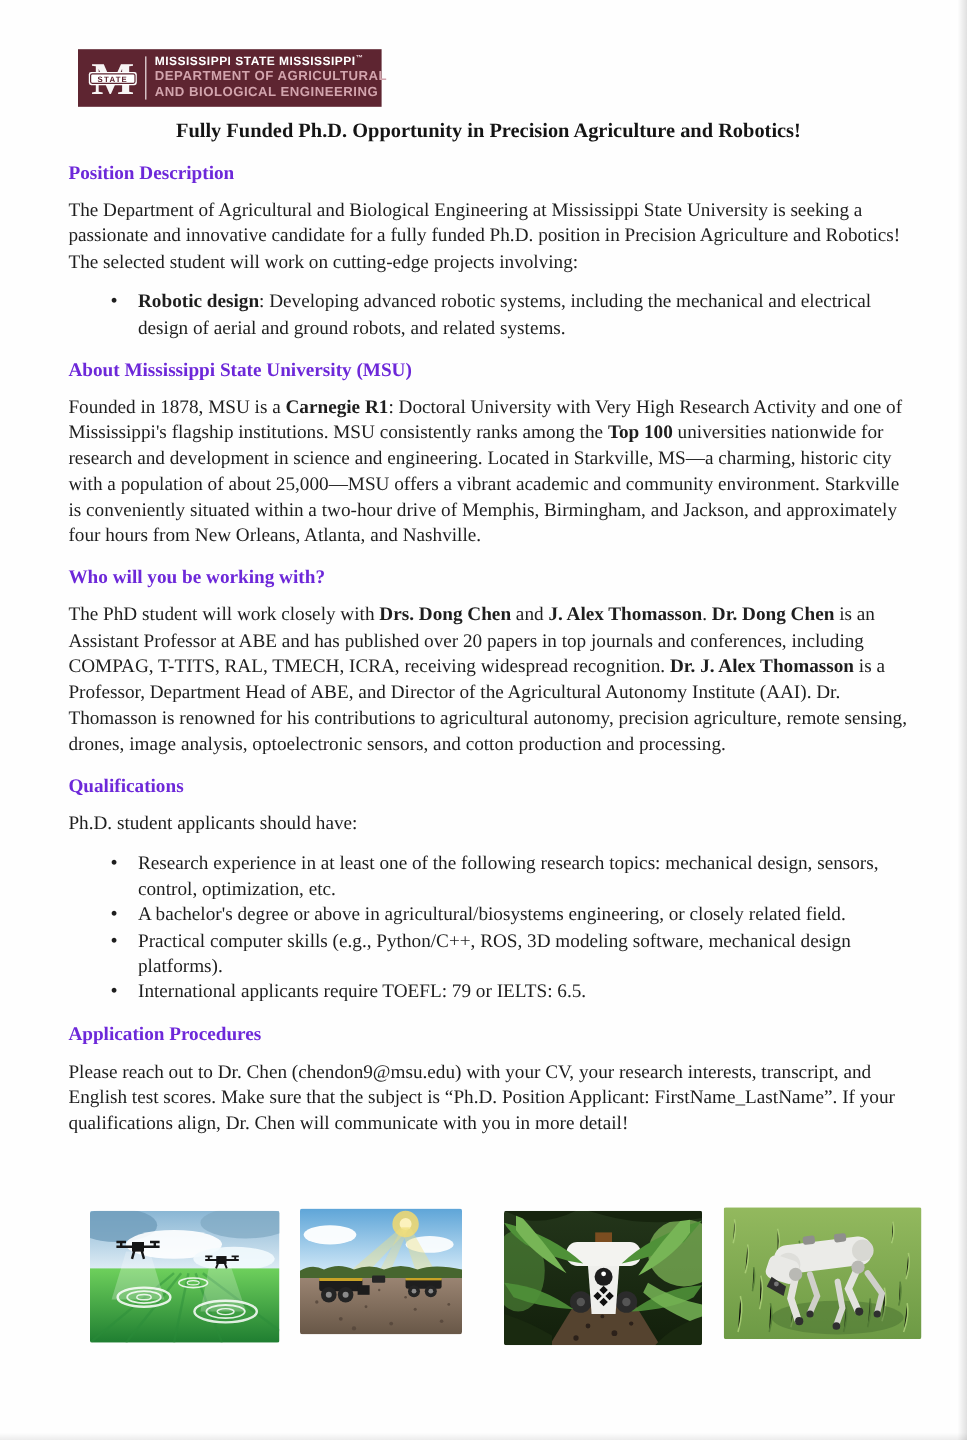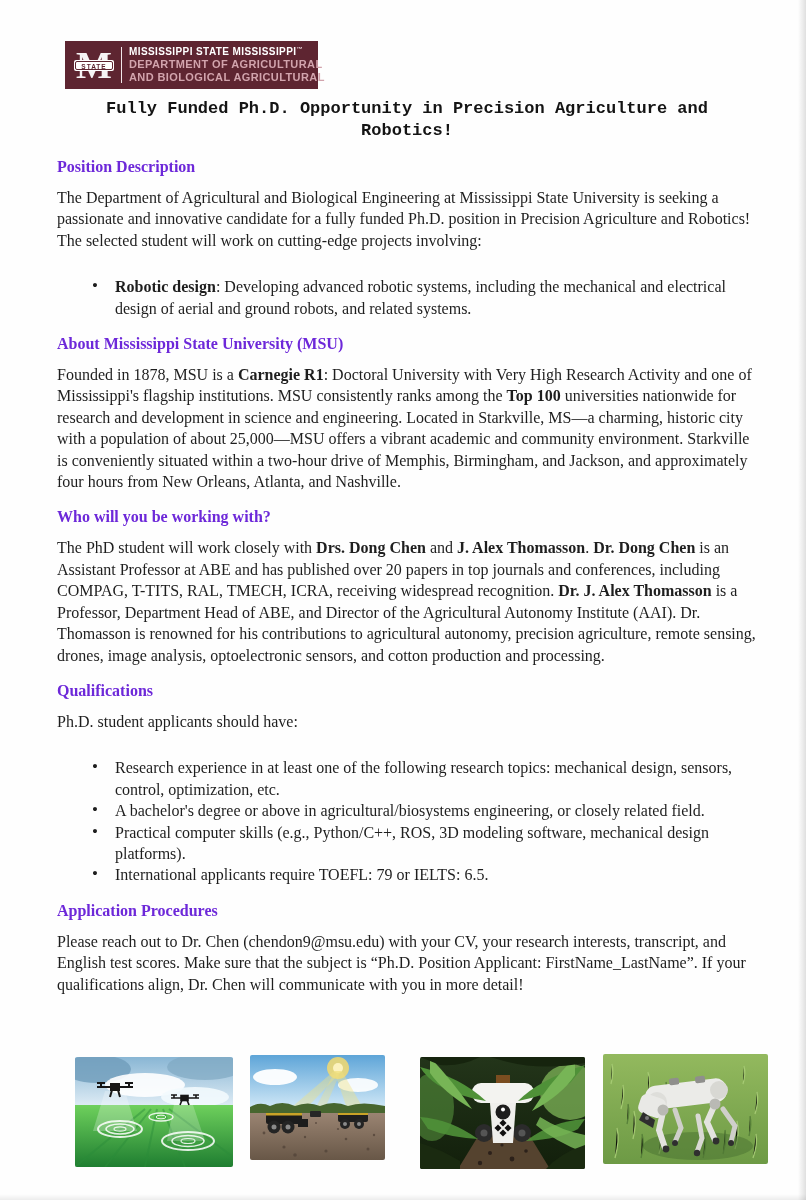--- a/index.html
+++ b/index.html
@@ -43,25 +43,25 @@
     font-family:"Liberation Sans", sans-serif;font-weight:bold;
     font-size:11px;color:#d2a4ad;letter-spacing:.4px;white-space:nowrap;
   }
 
   
   .content{
     position:absolute;left:57px;top:98px;width:700px;
     font-size:16px;line-height:21.4px;
   }
   h1{
-    font-size:17px;line-height:22px;margin:0;text-align:center;font-weight:bold;color:#141414;font-family:Liberation Mono, monospace;
+    font-size:17px;line-height:22px;margin:0;text-align:center;font-weight:bold;color:#141414;
   }
   h2{font-size:16px;line-height:21px;margin:14px 0 0;font-weight:bold;color:#6d28d9;}
   p{margin:10px 0 0;}
-  ul{margin:25px 0 0;padding:0 0 0 33px;list-style:none;font-family:Liberation Serif, serif;}
+  ul{margin:12px 0 0;padding:0 0 0 33px;list-style:none;font-family:Liberation Serif, serif;}
   li{position:relative;padding-left:25px;}
   li::before{content:"\2022";position:absolute;left:2px;top:-1px;font-size:17px;color:#1e1e1e;}
   .b{font-weight:bold;}
 
   
   .photo-strip{display:flex;align-items:flex-start;margin:62px 0 0 18px;}
   .photo{margin:0;padding:0;border-radius:2px;overflow:hidden;flex:0 0 auto;}
   .photo svg{display:block;}
   .ph1{width:158px;height:110px;}
   .ph2{width:135px;height:105px;margin-left:17px;margin-top:-2px;}
@@ -79,21 +79,21 @@
         <text x="23" y="33" text-anchor="middle" font-family="Liberation Serif, serif" font-weight="bold" font-size="38" fill="#ffffff" opacity="0.95">M</text>
         <rect x="3" y="15" width="40" height="11" rx="2" fill="#ffffff"></rect>
         <rect x="4.5" y="16.5" width="37" height="8" rx="1.5" fill="none" stroke="#5e2531" stroke-width="1"></rect>
         <text x="23" y="23.5" text-anchor="middle" font-family="Liberation Sans, sans-serif" font-weight="bold" font-size="6.5" fill="#5e2531" letter-spacing="1">STATE</text>
       </svg>
     </span>
     <span class="logo-divider"></span>
     <span class="logo-text">
       <span class="logo-line1"><span>MISSISSIPPI STATE MISSISSIPPI</span><span class="logo-tm">™</span></span>
       <span class="logo-line2">DEPARTMENT OF AGRICULTURAL</span>
-      <span class="logo-line2">AND BIOLOGICAL AGRICULTURAL</span>
+      <span class="logo-line2">AND BIOLOGICAL ENGINEERING</span>
     </span>
   </header>
 
   <div class="content">
 
     <h1>Fully Funded Ph.D. Opportunity in Precision Agriculture and Robotics!</h1>
 
     <section>
       <h2>Position Description</h2>
       <p><span>The Department of Agricultural and Biological Engineering at Mississippi State University is seeking a passionate and innovative candidate for a fully funded Ph.D. position in Precision Agriculture and Robotics! The selected student will work on cutting-edge projects involving:</span></p>

